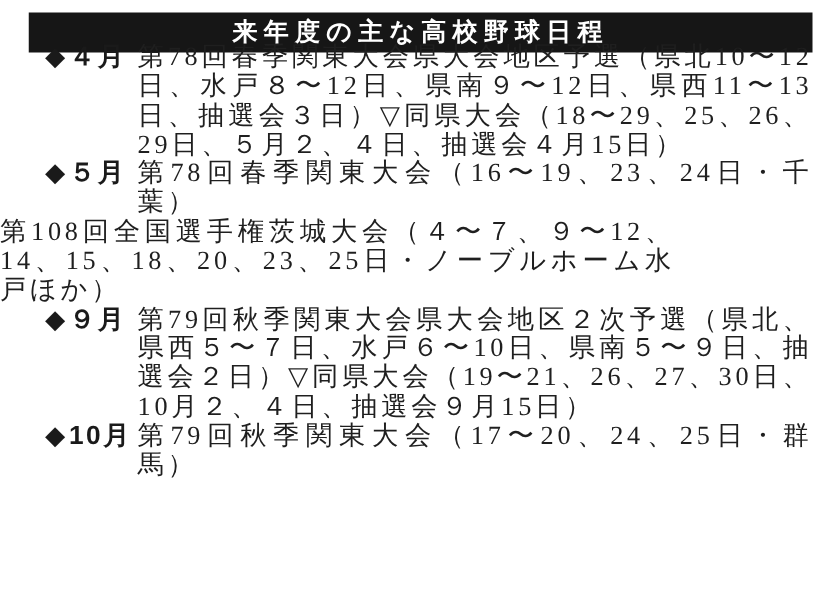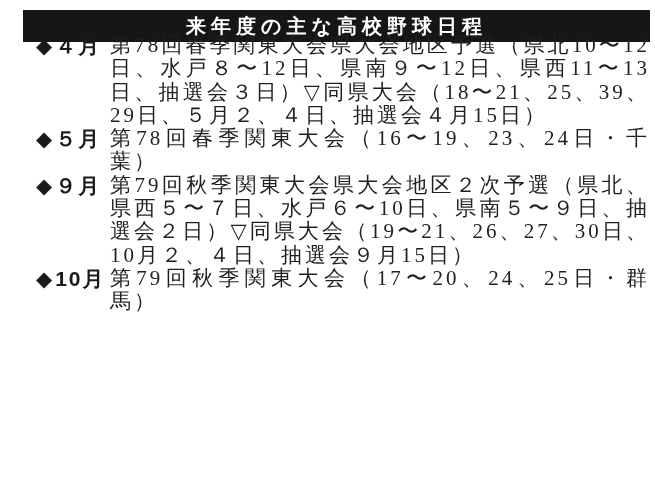--- a/index.html
+++ b/index.html
@@ -80,30 +80,31 @@
 <div id="clipping">
 
   <div class="header-bar">
     <span class="header-title">来年度の主な高校野球日程</span>
   </div>
 
   <div class="content">
 
     <div class="row">
       <div class="month-cell"><span class="bullet">◆</span><span>４月</span></div>
-      <div class="text-cell">第78回春季関東大会県大会地区予選（県北10〜12日、水戸８〜12日、県南９〜12日、県西11〜13日、抽選会３日）▽同県大会（18〜21、25、39、29日、５月２、４日、抽選会４月15日）</div>
+      <div class="text-cell">第78回春季関東大会県大会地区予選（県北10〜12日、水戸８〜12日、県南９〜12日、県西11〜13日、抽選会３日）▽同県大会（18〜29、25、26、29日、５月２、４日、抽選会４月15日）</div>
     </div>
 
     <div class="row">
       <div class="month-cell"><span class="bullet">◆</span><span>５月</span></div>
       <div class="text-cell">第78回春季関東大会（16〜19、23、24日・千葉）</div>
     </div>
 
 
     <div class="row">
+      <div class="text-cell">第108回全国選手権茨城大会（４〜７、９〜12、14、15、18、20、23、25日・ノーブルホーム水戸ほか）</div>
     </div>
 
 
     <div class="row">
       <div class="month-cell"><span class="bullet">◆</span><span>９月</span></div>
       <div class="text-cell">第79回秋季関東大会県大会地区２次予選（県北、県西５〜７日、水戸６〜10日、県南５〜９日、抽選会２日）▽同県大会（19〜21、26、27、30日、10月２、４日、抽選会９月15日）</div>
     </div>
 
     <div class="row">
       <div class="month-cell"><span class="bullet">◆</span><span>10月</span></div>

